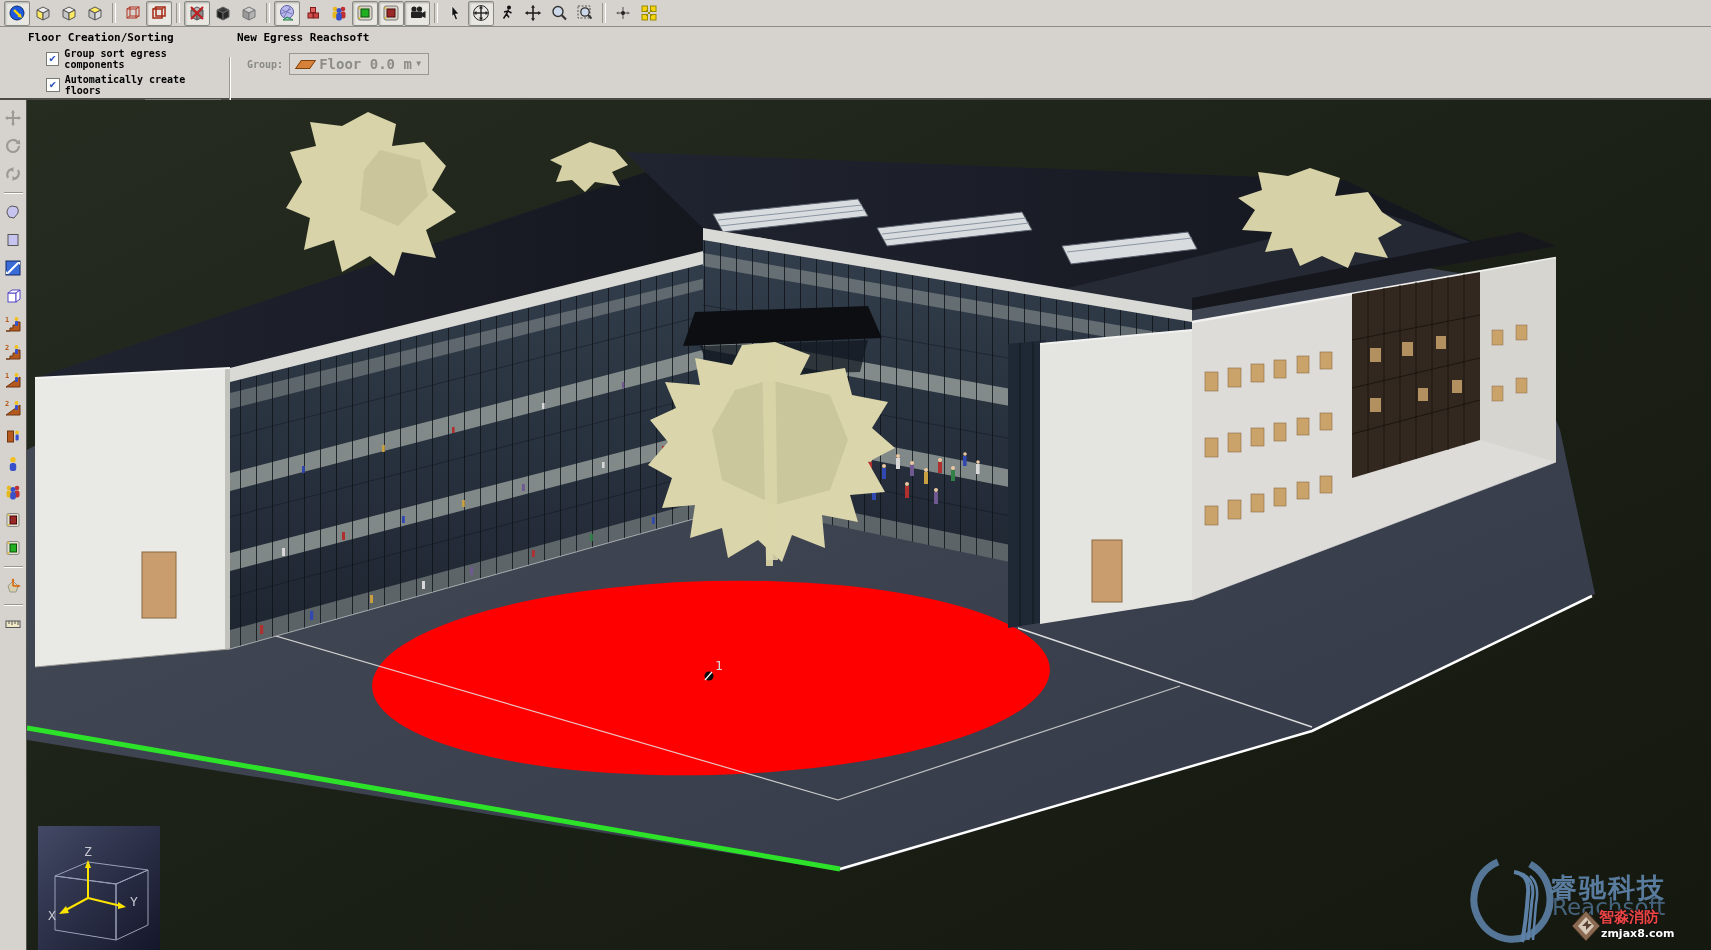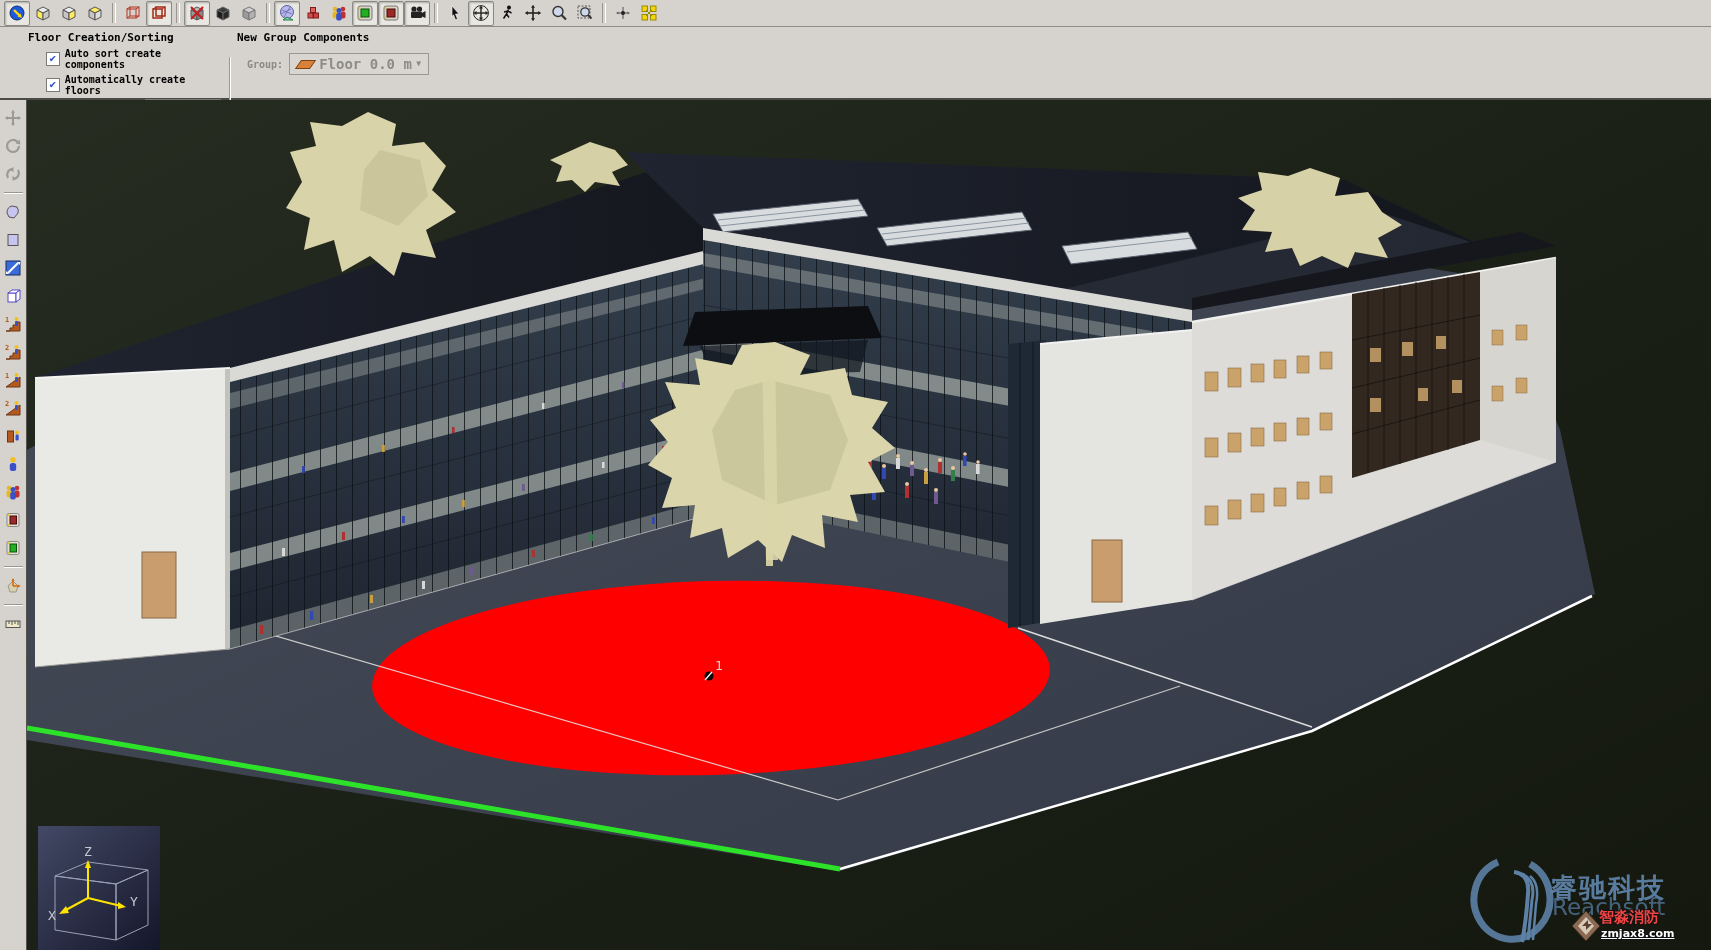--- a/index.html
+++ b/index.html
@@ -46,21 +46,21 @@
   
   #wm{position:absolute;right:8px;bottom:0;width:235px;height:100px;pointer-events:none;}
   #wm-cn{position:absolute;left:82px;top:20px;font-size:27px;font-weight:bold;color:#5d81a6;
          font-family:"DejaVu Sans",sans-serif;letter-spacing:2px;opacity:.95;}
   #wm-en{position:absolute;left:84px;top:44px;font-size:23px;color:#4e708f;opacity:.85;
          font-family:"DejaVu Sans",sans-serif;}
   #badge{position:absolute;right:22px;bottom:2px;width:110px;height:40px;}
   #badge-cn{position:absolute;left:28px;top:0;font-size:15px;font-weight:bold;color:#ef4444;white-space:nowrap;
             font-family:"DejaVu Sans",sans-serif;text-shadow:-1px 0 #111,1px 0 #111,0 -1px #111,0 1px #111;}
   #badge-url{position:absolute;left:30px;top:19px;font-size:11px;font-weight:bold;color:#fff;white-space:nowrap;
-            font-family:"DejaVu Sans",sans-serif;text-shadow:-1px 0 #111,1px 0 #111,0 -1px #111,0 1px #111;text-decoration:underline;}
+            font-family:"DejaVu Sans",sans-serif;text-shadow:-1px 0 #111,1px 0 #111,0 -1px #111,0 1px #111;}
 </style>
 </head>
 <body>
 
 <div id="app">
 
   <div id="topbar">
     <span class="tbtn pressed">
         <svg class="ic" width="18" height="18">
           <circle cx="9" cy="9" r="7" fill="#1e5adf" stroke="#0c2a70"></circle>
@@ -249,34 +249,34 @@
           <line x1="12" y1="6" x2="6" y2="12" stroke="#9a8a00"></line>
         </svg>
       </span>
   </div>
 
   <div id="panelrow">
     <div id="floor-panel">
       <div class="ptitle">Floor Creation/Sorting</div>
       <div class="chkrow">
         <span class="chk">✔</span>
-        <span>Auto sort create components</span>
+        <span>Group sort egress components</span>
       </div>
       <div class="chkrow">
         <span class="chk">✔</span>
         <span>Automatically create floors</span>
       </div>
       <div class="fhrow">
         <span>Floor height:</span>
         <input id="floor-height-input" value="3.0 m" style="">
       </div>
     </div>
     <div class="vsep"></div>
     <div id="egress-panel">
-      <div class="ptitle">New Group Components</div>
+      <div class="ptitle">New Egress Reachsoft</div>
       <div class="grprow">
         <span class="grplabel">Group:</span>
         <div id="group-dd">
           <span class="flooricon"></span>
           <span class="val">Floor 0.0 m</span>
           <span class="ddarrow">▼</span>
         </div>
       </div>
     </div>
   </div>

